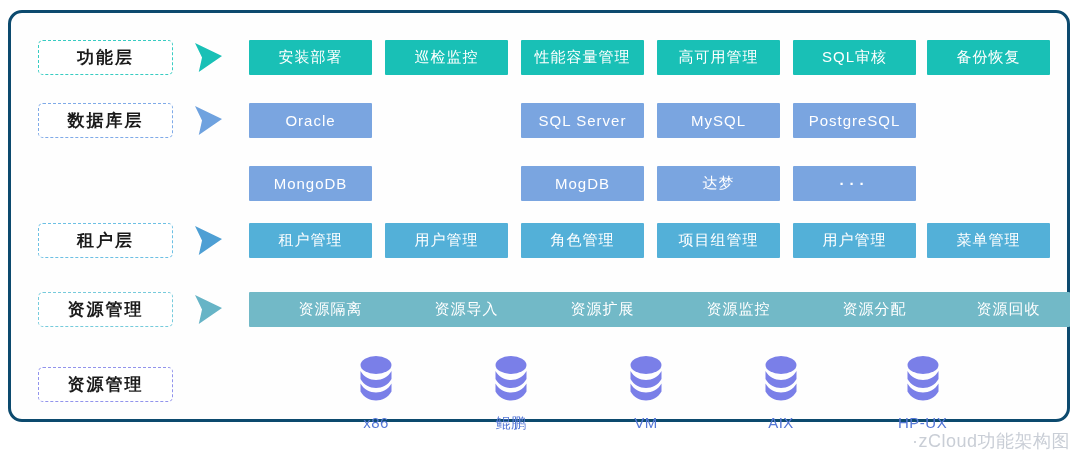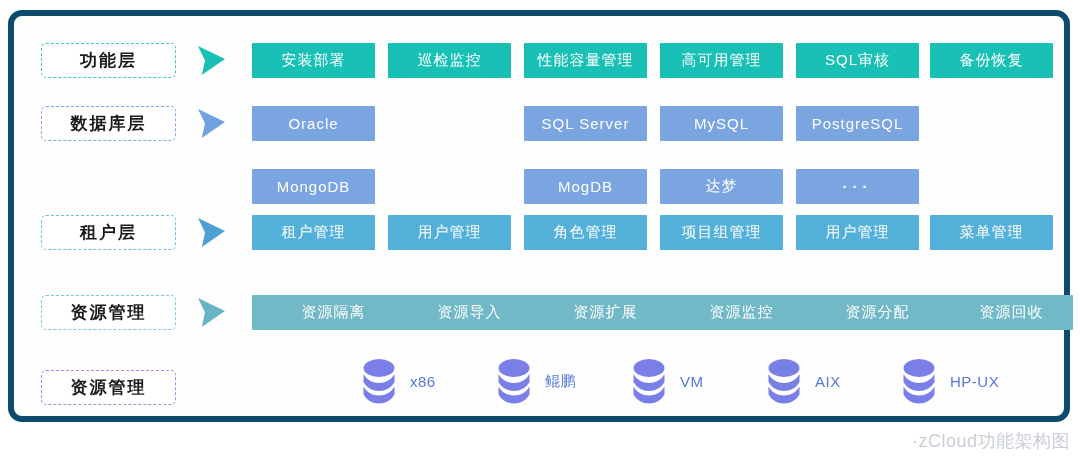--- a/index.html
+++ b/index.html
@@ -1,19 +1,19 @@
 <!DOCTYPE html>
 <html><head>
 <meta charset="utf-8">
 <style>
   html,body{margin:0;padding:0;background:#ffffff;}
   .canvas{position:relative;width:1080px;height:456px;background:#ffffff;
           font-family:"Liberation Sans",sans-serif;overflow:hidden;}
   .panel{position:absolute;left:8px;top:10px;width:1062px;height:412px;
-         box-sizing:border-box;border:6px solid #0c4a6e;border-radius:14px;background:#fefefe;}
+         box-sizing:border-box;border:3px solid #0c4a6e;border-radius:14px;background:#fefefe;}
   .row{position:absolute;left:0;width:100%;height:35px;}
   .row-infra{height:46px;}
   .layer-label{position:absolute;left:27px;top:0;width:135px;height:35px;box-sizing:border-box;
                border-radius:5px;display:flex;align-items:center;justify-content:center;
                font-size:17px;font-weight:bold;color:#1b1b1b;letter-spacing:2px;background:#fff;}
   .t-teal{border:1.6px dashed #38ccc2;}
   .t-blue{border:1.6px dashed #7faae8;}
   .t-sky{border:1.6px dashed #6cc0e4;}
   .t-cyan{border:1.6px dashed #76cbdc;}
   .t-purple{border:1.6px dashed #9193ec;}
@@ -25,21 +25,21 @@
   .a-cyan{background:#67b4c6;}
   .btn{position:absolute;top:0;width:123px;height:35px;border-radius:1px;
        display:flex;align-items:center;justify-content:center;color:#ffffff;
        font-size:15px;letter-spacing:1px;white-space:nowrap;}
   .b-teal{background:#19c0b6;}
   .b-blue{background:#7aa5e0;}
   .b-sky{background:#53b0d8;}
   .b-cyan{background:#72b9c7;padding-left:20px;}
   .c0{left:238px}.c1{left:374px}.c2{left:510px}.c3{left:646px}.c4{left:782px}.c5{left:916px}
   .dots{letter-spacing:5px;font-weight:bold;}
-  .infra-group{position:absolute;top:0;display:flex;align-items:center;gap:13px;height:46px;}
+  .infra-group{position:absolute;top:0;display:flex;align-items:center;gap:13px;height:46px;flex-direction:column;}
   .g0{left:347px}.g1{left:482px}.g2{left:617px}.g3{left:752px}.g4{left:887px}
   .db-icon{fill:#7a7fe8;flex:0 0 auto;}
   .infra-label{font-size:15px;color:#5577d6;letter-spacing:.5px;white-space:nowrap;}
   .caption{position:absolute;right:10px;top:429px;font-size:18px;color:#c9ced6;letter-spacing:.5px;}
 </style>
 </head>
 <body>
 
 <div class="canvas">
   <div class="panel">
@@ -64,21 +64,21 @@
       <div class="btn b-blue c4">PostgreSQL</div>
     </div>
 
     <div class="row" style="top:153px">
       <div class="btn b-blue c0">MongoDB</div>
       <div class="btn b-blue c2">MogDB</div>
       <div class="btn b-blue c3">达梦</div>
       <div class="btn b-blue c4 dots">···</div>
     </div>
 
-    <div class="row" style="top:199px">
+    <div class="row" style="top:210px">
       <div class="layer-label t-sky">租户层</div>
       <span class="arrow a-sky"></span>
       <div class="btn b-sky c0">租户管理</div>
       <div class="btn b-sky c1">用户管理</div>
       <div class="btn b-sky c2">角色管理</div>
       <div class="btn b-sky c3">项目组管理</div>
       <div class="btn b-sky c4">用户管理</div>
       <div class="btn b-sky c5">菜单管理</div>
     </div>
 

